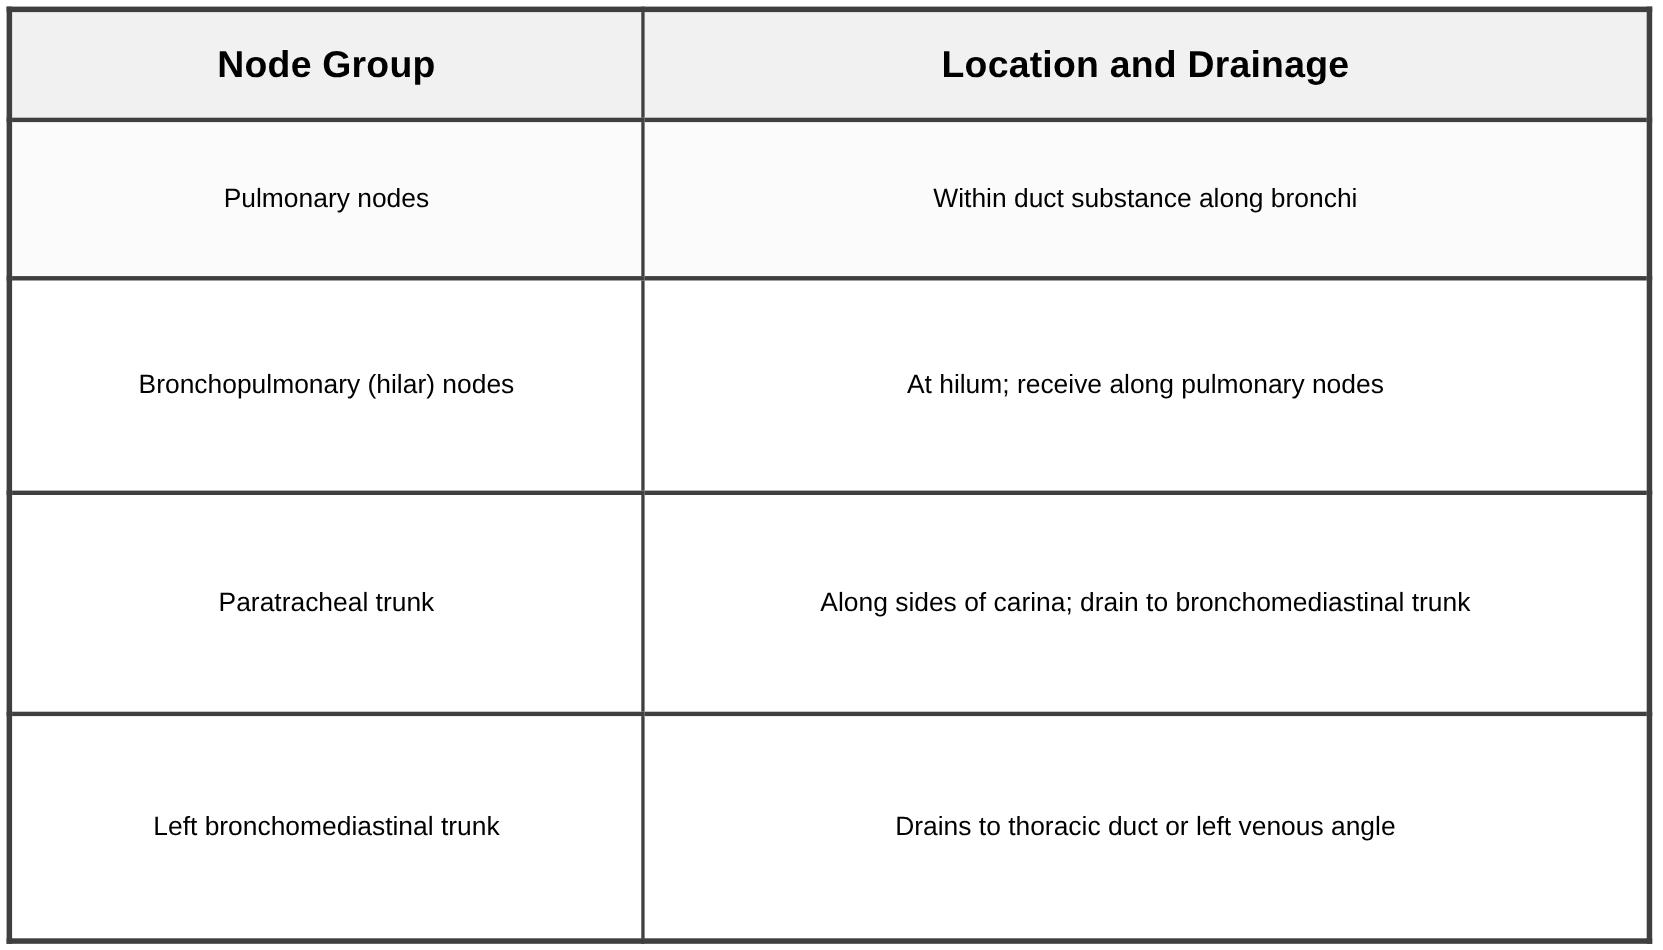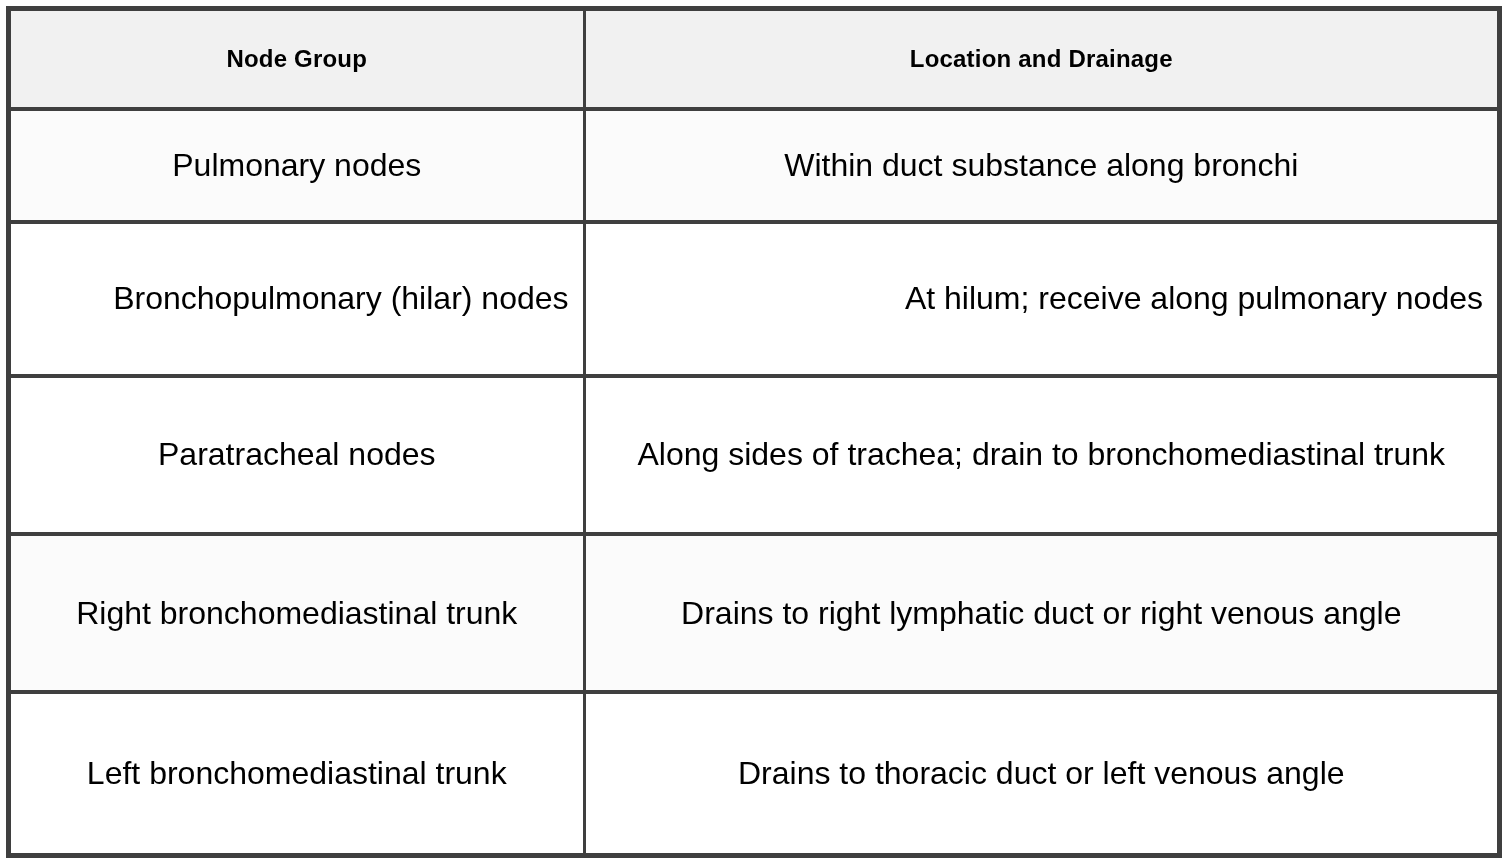--- a/index.html
+++ b/index.html
@@ -51,36 +51,36 @@
   table.anat-table tr > * {
     border-top-width: 4px;
     border-bottom-width: 4px;
     border-left-width: 3px;
     border-right-width: 3px;
   }
 
   table.anat-table thead th {
     background: #f1f1f1;
     font-weight: bold;
-    font-size: 24px;
+    font-size: 34px;
     letter-spacing: 0.2px;
     height: 84px;
   }
 
   table.anat-table tbody td {
-    font-size: 32px;
+    font-size: 24px;
     font-stretch: condensed;
   }
 
   table.anat-table tbody tr.row-odd td  { background: #fbfbfb; }
   table.anat-table tbody tr.row-even td { background: #ffffff; }
 
   
   tbody tr.r0 td { height: 90px;  }
-  tbody tr.r1 td { height: 128px; text-align: right; }
+  tbody tr.r1 td { height: 128px; }
   tbody tr.r2 td { height: 138px; }
   tbody tr.r3 td { height: 132px; }
   tbody tr.r4 td { height: 132px; }
   tbody tr.r5 td { height: 136px; }
 </style>
 </head>
 <body>
 
 <div class="table-wrap">
   <table class="anat-table">
@@ -97,26 +97,22 @@
     <tbody>
       <tr class="r0 row-odd">
         <td>Pulmonary nodes</td>
         <td>Within duct substance along bronchi</td>
       </tr>
       <tr class="r1 row-even">
         <td>Bronchopulmonary (hilar) nodes</td>
         <td>At hilum; receive along pulmonary nodes</td>
       </tr>
       <tr class="r3 row-even">
-        <td>Paratracheal nodes</td>
-        <td>Along sides of trachea; drain to bronchomediastinal trunk</td>
-      </tr>
-      <tr class="r4 row-odd">
-        <td>Right bronchomediastinal trunk</td>
-        <td>Drains to right lymphatic duct or right venous angle</td>
+        <td>Paratracheal trunk</td>
+        <td>Along sides of carina; drain to bronchomediastinal trunk</td>
       </tr>
       <tr class="r5 row-even">
         <td>Left bronchomediastinal trunk</td>
         <td>Drains to thoracic duct or left venous angle</td>
       </tr>
     </tbody>
   </table>
 </div>
 
 </body></html>

